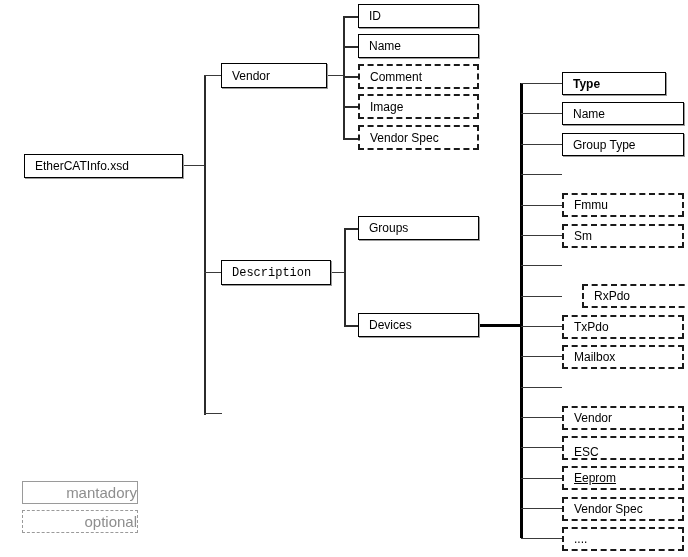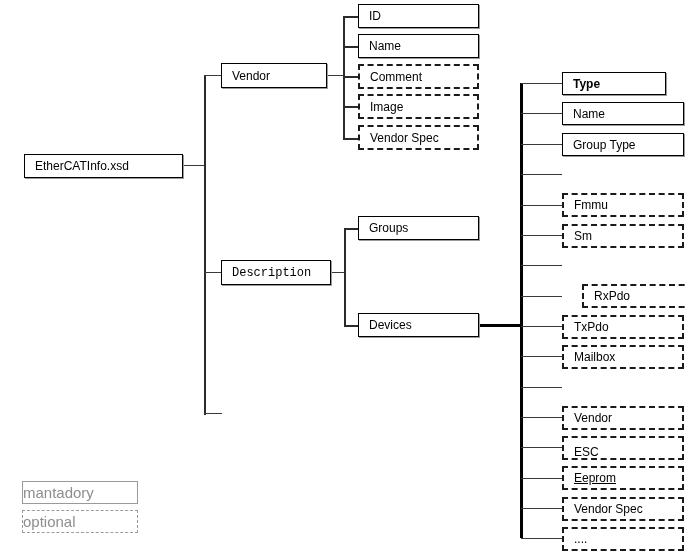--- a/index.html
+++ b/index.html
@@ -39,21 +39,21 @@
   .node .label {
     white-space: nowrap;
   }
   
   .legend-box {
     position: absolute;
     box-sizing: border-box;
     background: #ffffff;
     display: flex;
     align-items: center;
-    justify-content: flex-start;
+    justify-content: flex-end;
     font-size: 15px;
     color: #8e8e8e;
     z-index: 3;
   }
   .legend-box.solid {
     border: 1px solid #9a9a9a;
   }
   .legend-box.dashed {
     border: 1px dashed #9a9a9a;
   }

